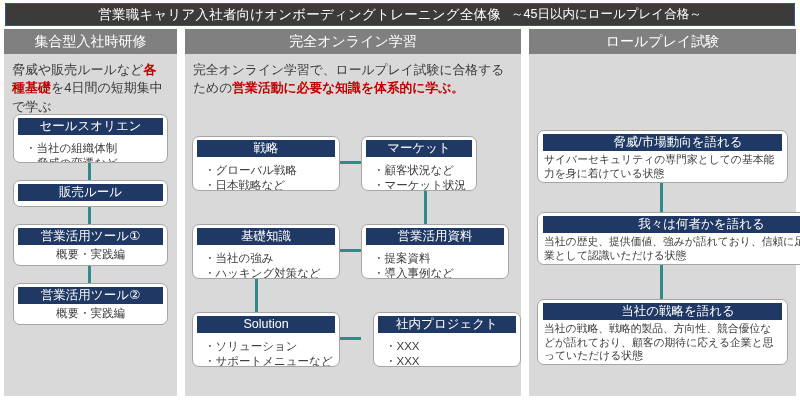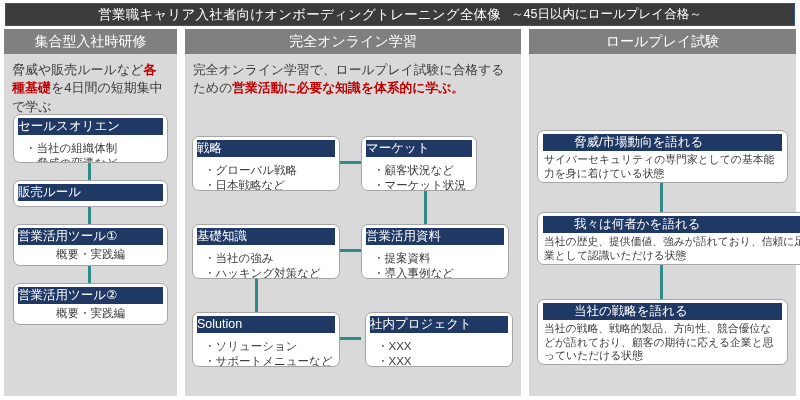--- a/index.html
+++ b/index.html
@@ -94,21 +94,21 @@
     background: #ffffff;
     border: 1px solid #a6a6a6;
     border-radius: 7px;
     box-sizing: border-box;
     position: absolute;
     overflow: hidden;
   }
   .box-title {
     background: #1f3864;
     color: #ffffff;
-    text-align: left;
+    text-align: center;
     font-size: 12.5px;
     line-height: 17px;
     height: 17px;
     margin: 3px 4px 0 4px;
     white-space: nowrap;
     overflow: hidden;
   }
   .box-sub {
     text-align: center;
     color: #3b3b3b;
@@ -148,21 +148,21 @@
   .c1c1 { left: 84px; top: 109px; height: 17px; }
   .c1c2 { left: 84px; top: 153px; height: 17px; }
   .c1c3 { left: 84px; top: 212px; height: 17px; }
 
   
   .c2b1 { left: 7px;   top: 82px;  width: 148px; height: 55px; }
   .c2b2 { left: 176px; top: 82px;  width: 116px; height: 55px; }
   .c2b3 { left: 7px;   top: 170px; width: 148px; height: 55px; }
   .c2b4 { left: 176px; top: 170px; width: 148px; height: 55px; }
   .c2b5 { left: 7px;   top: 258px; width: 148px; height: 55px; }
-  .c2b6 { left: 180px; top: 258px; width: 148px; height: 55px; }
+  .c2b6 { left: 188px; top: 258px; width: 148px; height: 55px; }
   .c2c1 { left: 155px; top: 107px; width: 21px; }
   .c2c2 { left: 155px; top: 195px; width: 21px; }
   .c2c3 { left: 155px; top: 283px; width: 21px; }
   .c2c4 { left: 239px; top: 137px; height: 33px; }
   .c2c5 { left: 70px;  top: 225px; height: 33px; }
 
   
   .c3b1 { left: 8px; top: 76px;  width: 251px; height: 53px; }
   .c3b2 { left: 8px; top: 158px; width: 298px; height: 53px; }
   .c3b3 { left: 8px; top: 245px; width: 251px; height: 66px; }

